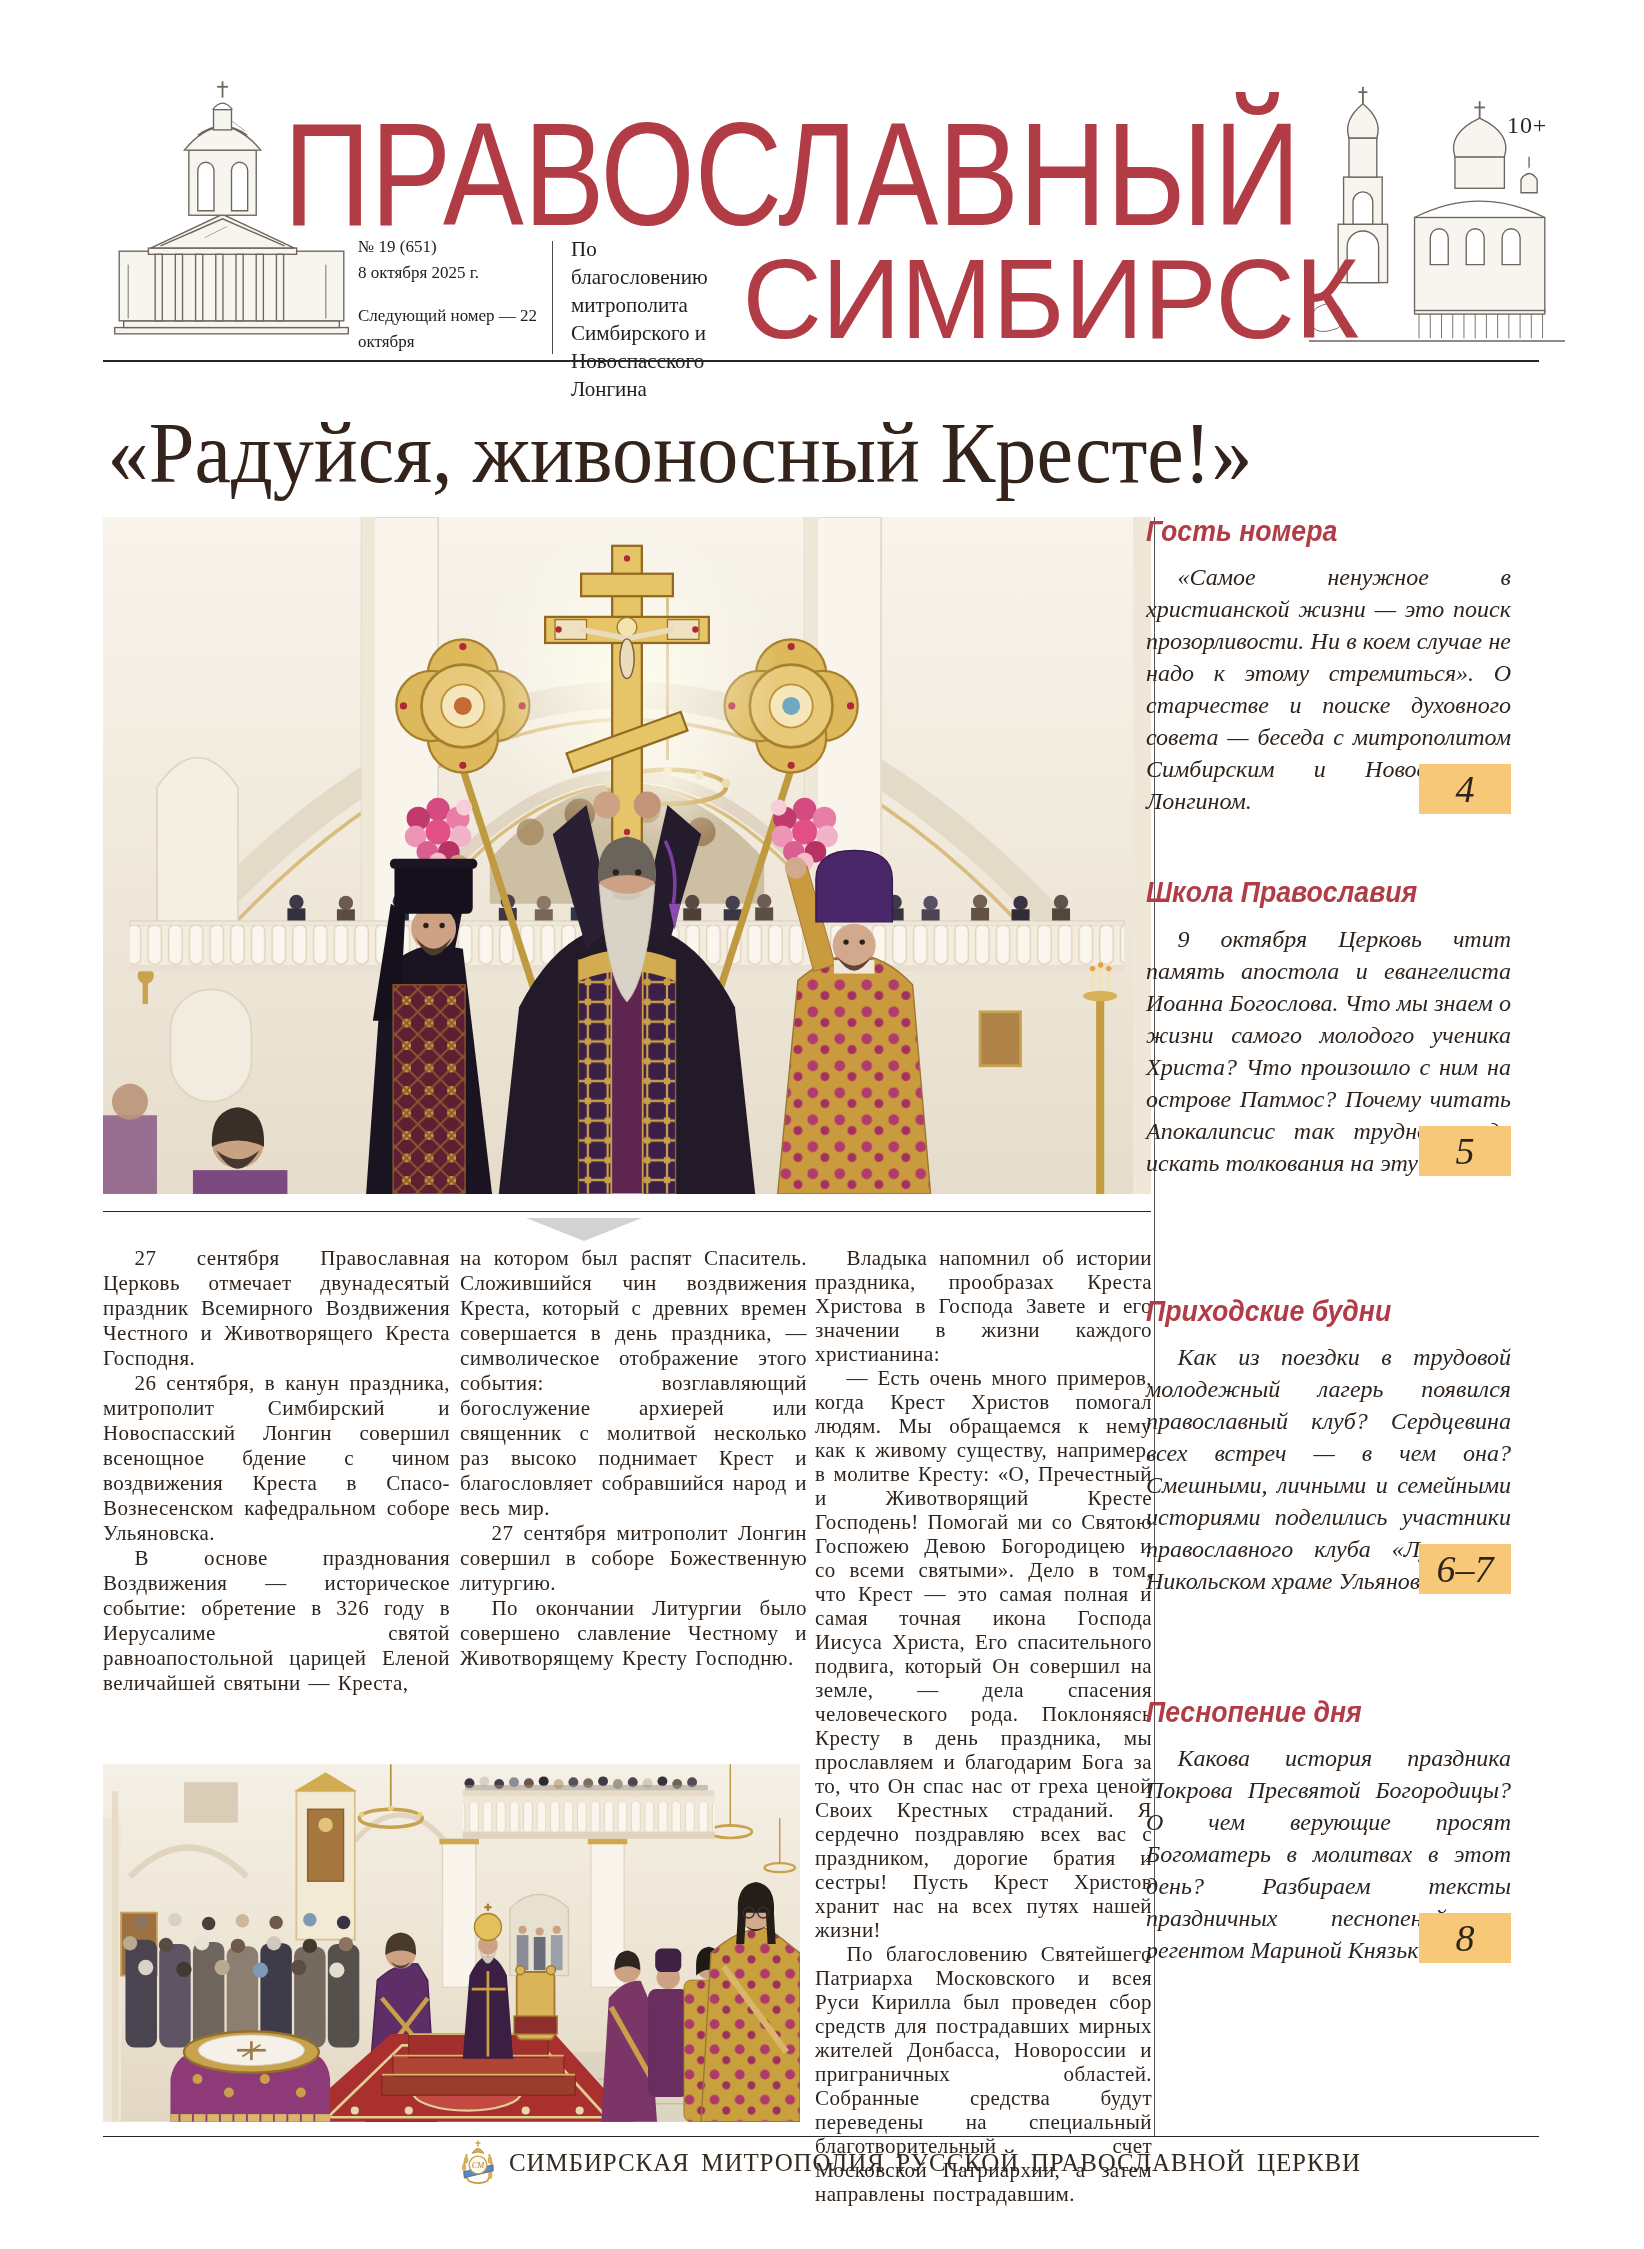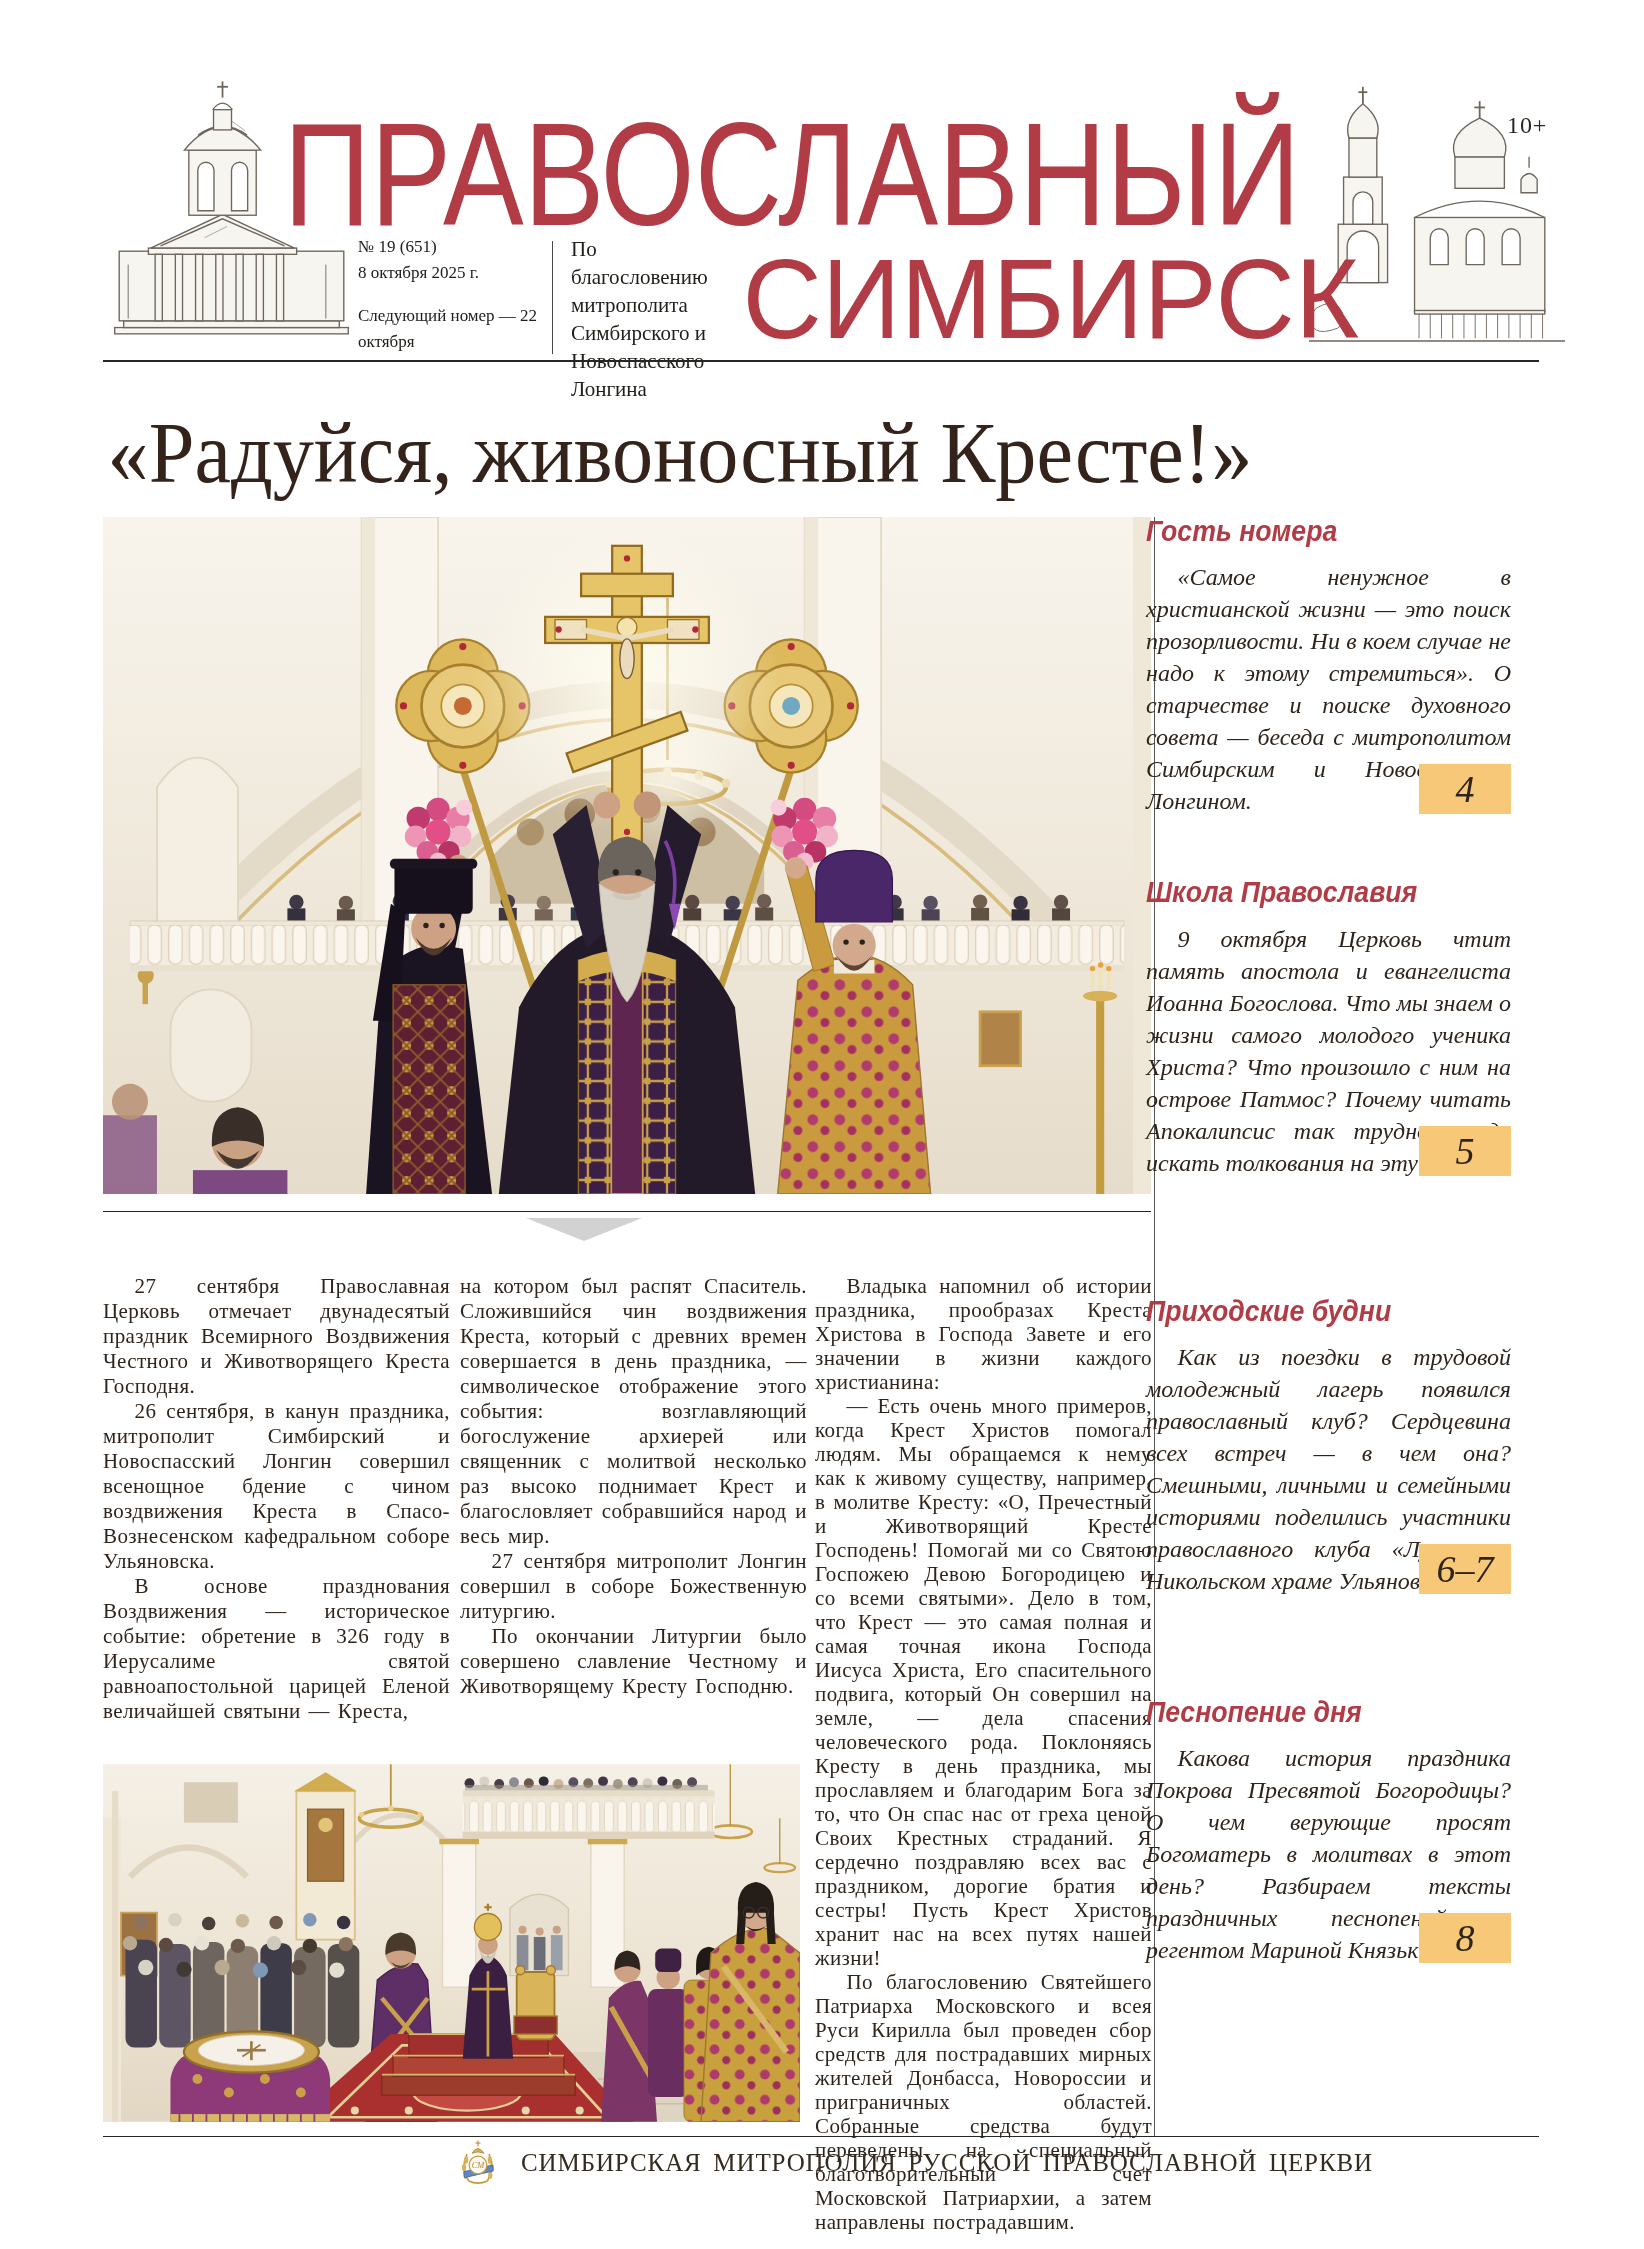--- a/index.html
+++ b/index.html
@@ -14,21 +14,21 @@
   .issue-info .next{margin-top:17px;}
   .hdr-vdiv{left:552px;top:241px;width:1.3px;height:113px;background:#4a4a4a;}
   .blessing{left:571px;top:235px;width:162px;font-size:21px;line-height:28px;color:#23201c;}
   .age{left:1507px;top:112px;font-size:24px;color:#2a2722;letter-spacing:0.9px;}
   .rule{background:var(--rule_dark,#262626);}
 
   
   .headline-svg text{fill:#33231a;}
 
   
-  .col{font-size:21px;line-height:25px;text-align:justify;letter-spacing:0.4px;word-spacing:2.2px;margin-top:28px;}
+  .col{font-size:21px;line-height:25px;text-align:justify;letter-spacing:0.4px;word-spacing:2.2px;}
   .col p{margin:0;text-indent:31.5px;}
   .col.cont p:first-child{text-indent:0;}
   .col.c3{font-size:21px;line-height:24px;}
 
   
   .tri{width:0;height:0;border-left:58px solid transparent;border-right:58px solid transparent;
        border-top:23.4px solid var(--triangle_gray,#d2d2d2);}
 
   
   .sidebar{left:1146px;top:517px;width:365px;font-style:italic;}
@@ -38,21 +38,21 @@
   .sb-text{margin:0;font-size:24px;line-height:32px;text-align:justify;text-indent:31.5px;color:var(--text_dark,#2f241c);}
   .pagebox{width:92px;height:50px;margin-left:auto;margin-top:-53px;position:relative;
        background:var(--page_box,#f6c877);display:flex;align-items:center;justify-content:center;
        font-size:38px;color:#2f241c;}
   .m2{margin-top:64px;} .m3{margin-top:121px;} .m4{margin-top:104px;}
 
   
   .vdiv{left:1154px;top:517px;width:1.3px;height:1619px;background:#555;}
 
   
-  .footer{left:459px;top:2138px;display:flex;align-items:center;gap:24px;}
+  .footer{left:459px;top:2138px;display:flex;align-items:center;gap:12px;}
   .footer .ft-text{font-size:25px;letter-spacing:0.9px;word-spacing:4.5px;color:#332a20;white-space:nowrap;}
 </style>
 </head>
 <body>
 
 <div class="page">
 
   <svg class="abs" style="left:101px;top:76px" width="261" height="283" viewBox="0 0 580 630">
     <g stroke="#6e655c" stroke-width="3" fill="#f7f5f0">
       <rect x="30" y="560" width="520" height="14"></rect>

